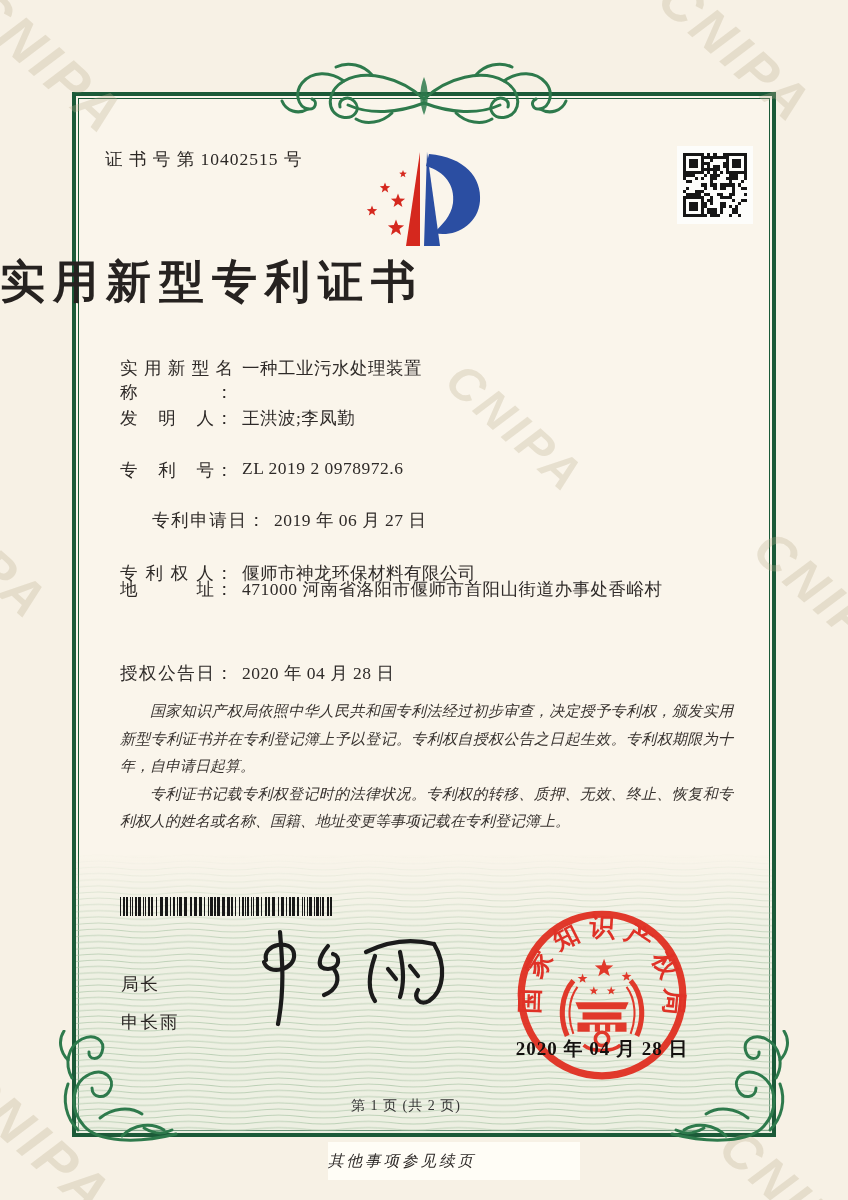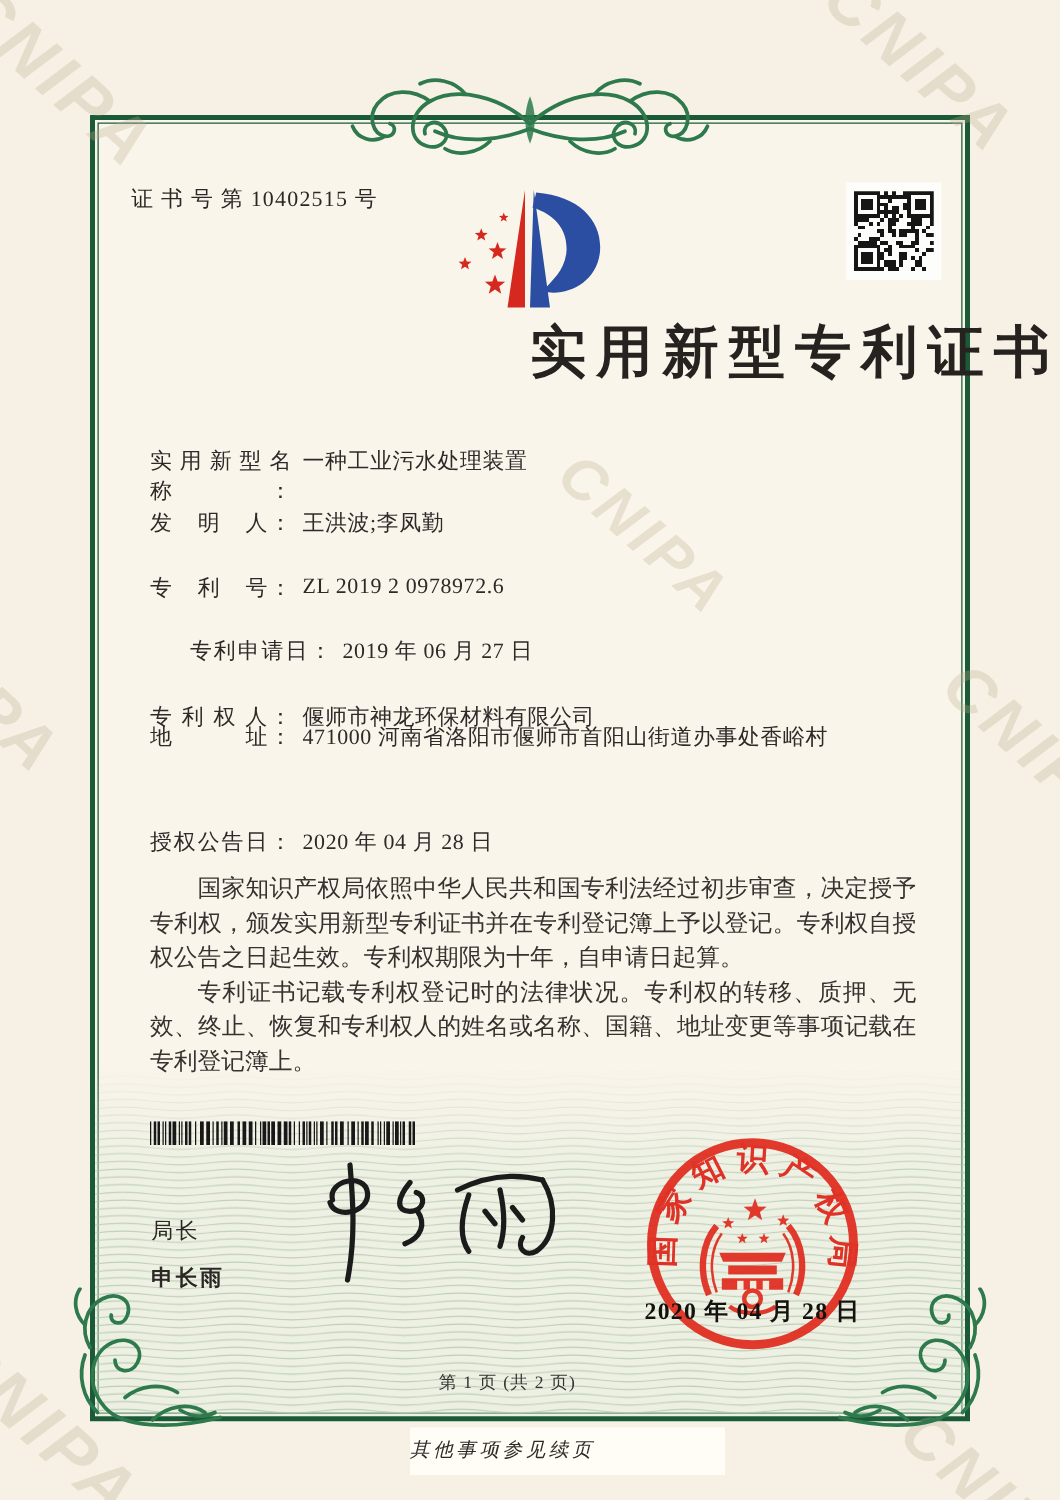--- a/index.html
+++ b/index.html
@@ -43,45 +43,45 @@
 
   .logo { position:absolute; left:355px; top:141px; }
   .qr-box {
     position:absolute; left:677px; top:146px; width:76px; height:78px;
     background:#fdfdfb; display:flex; align-items:center; justify-content:center;
   }
   .qr-box svg { fill:#161616; }
 
   .title {
     position:absolute; left:0; top:252px; width:848px;
-    text-align:right; font-size:45px; font-weight:bold;
+    text-align:left; font-size:45px; font-weight:bold;
     letter-spacing:8px; color:#262220;
   }
 
   .row { position:absolute; left:120px; width:616px; font-size:17.5px; color:#2e2a28; }
   .flabel {
     display:inline-block; width:113px; vertical-align:top;
     text-align:justify; text-align-last:justify;
   }
   .fvalue { margin-left:9px; letter-spacing:0.5px; }
   .pair2 { position:absolute; left:325px; top:0; white-space:nowrap; }
   .pair2 .fvalue { margin-left:8px; }
 
   .body-text {
     position:absolute; left:120px; top:698px; width:613px;
-    font-size:19px; line-height:27.5px; text-align:justify;
-    color:#37322f;
+    font-size:15px; line-height:27.5px; text-align:justify;
+    font-style:italic; color:#37322f;
   }
   .body-text p { text-indent:2em; }
 
   .barcode { position:absolute; left:120px; top:897px; }
   .barcode svg { fill:#181818; }
 
   .sig-title { position:absolute; left:121px; top:972px;  font-size:17.5px; letter-spacing:2px; color:#2b2725; }
-  .sig-name  { position:absolute; left:121px; top:1010px; font-size:17.5px; letter-spacing:2px; color:#2b2725;font-weight:bold; }
+  .sig-name  { position:absolute; left:121px; top:1010px; font-size:17.5px; letter-spacing:2px; color:#2b2725; }
   .sig-script{ position:absolute; left:248px; top:928px; }
   .sig-script svg path { stroke:#1b1b1b; stroke-width:4.2; fill:none; stroke-linecap:round; stroke-linejoin:round; }
 
   .seal { position:absolute; left:512px; top:905px; opacity:0.93; mix-blend-mode:multiply; z-index:5; }
   .seal-date {
     position:absolute; left:510px; top:1036px; width:184px; text-align:center;
     font-size:19px; font-weight:600; letter-spacing:1px; color:#14110f; z-index:6;
   }
 
   .page-info {

